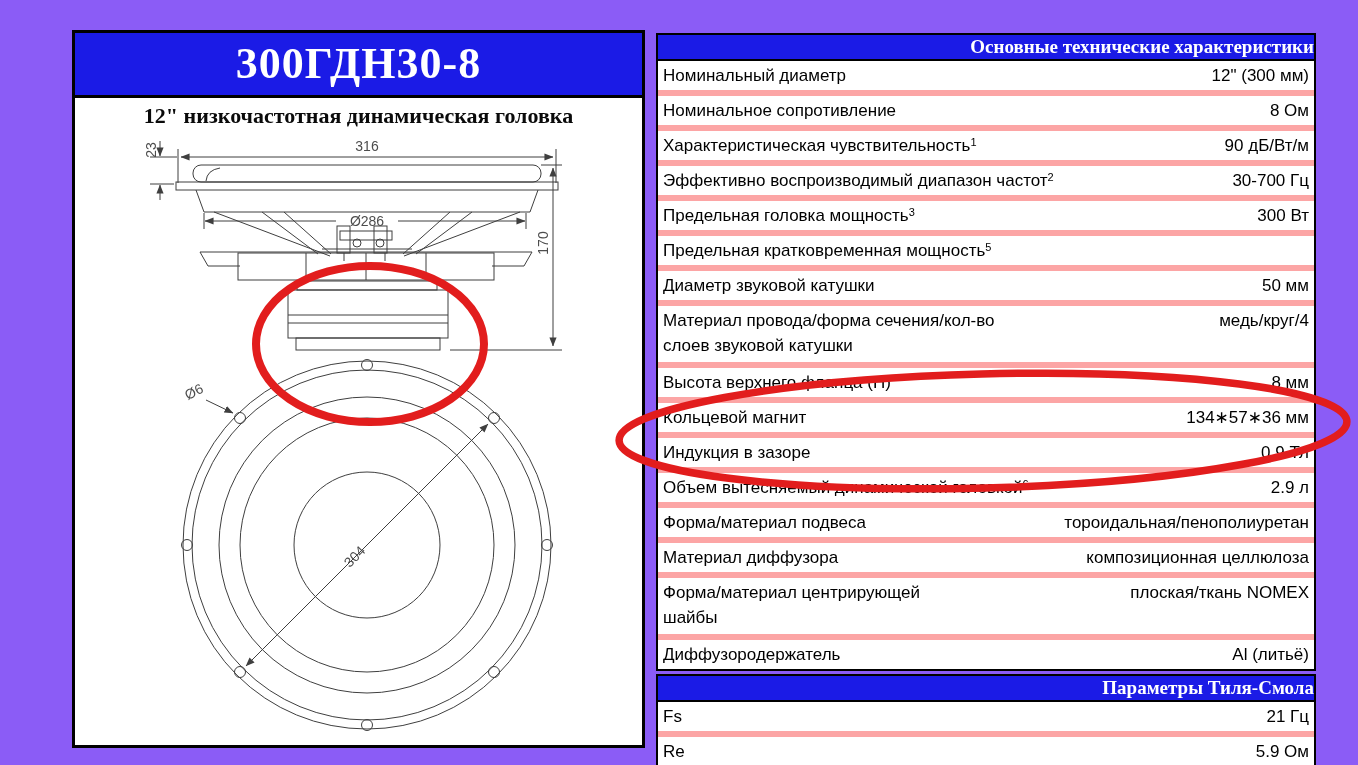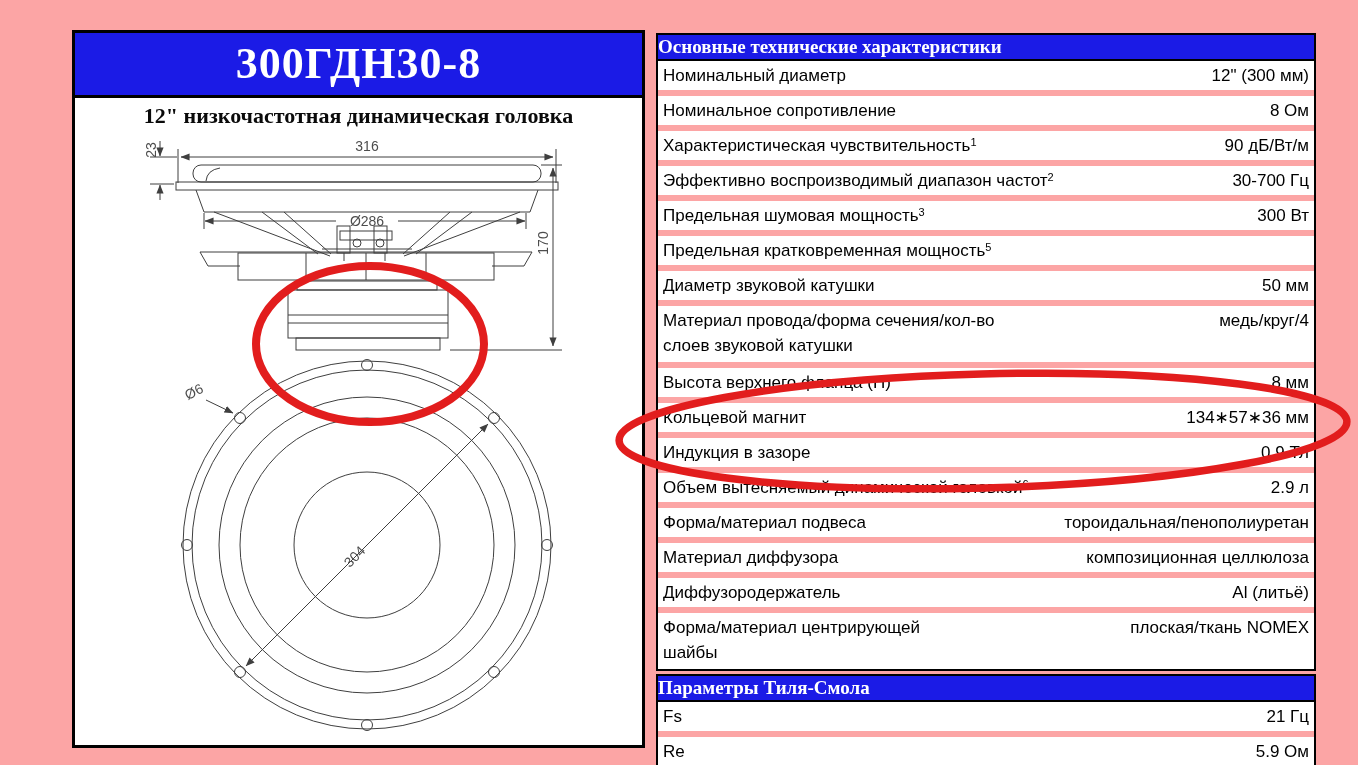--- a/index.html
+++ b/index.html
@@ -1,33 +1,33 @@
 <!DOCTYPE html>
 <html><head>
 <meta charset="utf-8">
 <style>
   html,body { margin:0; padding:0; background:#fff; }
-  .page { position:relative; width:1358px; height:765px; background:#fca5a5; overflow:hidden;
+  .page { position:relative; width:1358px; height:765px; background:#8b5cf6; overflow:hidden;
           font-family:"Liberation Sans", sans-serif; }
 
   
   .left-panel { position:absolute; left:72px; top:30px; width:567px; height:712px;
                 border:3px solid #000; background:#fff; }
   .title-bar { height:62px; line-height:62px; text-align:center; background:#1b1be6;
                color:#fff; font-family:"Liberation Serif", serif; font-weight:bold;
                font-size:44px; border-bottom:3px solid #000; letter-spacing:1px; }
   .subtitle { height:36px; line-height:36px; text-align:center; color:#0a0a0a;
               font-family:"Liberation Serif", serif; font-weight:bold; font-size:22px; }
 
   
   .table { position:absolute; left:656px; width:656px; border:2px solid #000;
            background:#fff; font-size:17px; color:#000; }
   .spec-table { top:33px; }
   .ts-table   { top:655px;margin-top:19px; }
-  .thead { background:#1b1be6; color:#fff; text-align:left;
+  .thead { background:#1b1be6; color:#fff; text-align:right;
            font-family:"Liberation Serif", serif; font-weight:bold; font-size:19px;
            height:24px; line-height:24px; border-bottom:2px solid #000; }
   .rows .row + .row { border-top:6px solid #fca5a5; }
   .row { display:flex; height:25px; line-height:25px; padding:2px 5px; background:#fff; }
   .row.double { height:52px; }
   .row .label { white-space:pre-line; }
   .row .sup { font-size:11px; vertical-align:5px; line-height:0; }
   .row .value { margin-left:auto; white-space:nowrap; text-align:right; padding-left:8px; }
 
   
@@ -62,21 +62,21 @@
         <span class="label"><span class="label-text">Характеристическая чувствительность</span><sup class="sup">1</sup></span>
         <span class="value">90 дБ/Вт/м</span>
       </div>
 
       <div class="row">
         <span class="label"><span class="label-text">Эффективно воспроизводимый диапазон частот</span><sup class="sup">2</sup></span>
         <span class="value">30-700 Гц</span>
       </div>
 
       <div class="row">
-        <span class="label"><span class="label-text">Предельная шумовая мощность</span><sup class="sup">3</sup></span>
+        <span class="label"><span class="label-text">Предельная головка мощность</span><sup class="sup">3</sup></span>
         <span class="value">300 Вт</span>
       </div>
 
 
       <div class="row">
         <span class="label"><span class="label-text">Предельная кратковременная мощность</span><sup class="sup">5</sup></span>
         <span class="value"></span>
       </div>
 
       <div class="row">
@@ -115,29 +115,29 @@
       <div class="row">
         <span class="label"><span class="label-text">Форма/материал подвеса</span></span>
         <span class="value">тороидальная/пенополиуретан</span>
       </div>
 
       <div class="row">
         <span class="label"><span class="label-text">Материал диффузора</span></span>
         <span class="value">композиционная целлюлоза</span>
       </div>
 
-      <div class="row">
-        <span class="label"><span class="label-text">Диффузородержатель</span></span>
-        <span class="value">Al (литьё)</span>
-      </div>
-
       <div class="row double">
         <span class="label"><span class="label-text">Форма/материал центрирующей
 шайбы</span></span>
         <span class="value">плоская/ткань NOMEX</span>
+      </div>
+
+      <div class="row">
+        <span class="label"><span class="label-text">Диффузородержатель</span></span>
+        <span class="value">Al (литьё)</span>
       </div>
     </div>
 
   </div>
 
   <div class="table ts-table" id="ts-table">
     <div class="thead">Параметры Тиля-Смола</div>
     <div class="rows">
       <div class="row">
         <span class="label"><span class="label-text">Fs</span></span>

